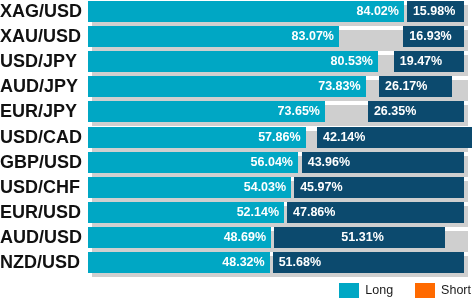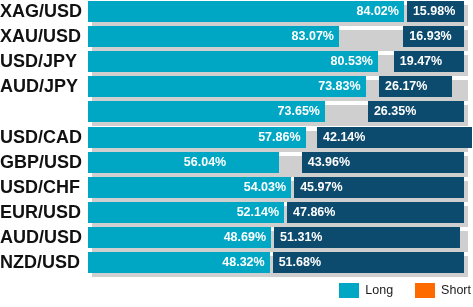--- a/index.html
+++ b/index.html
@@ -171,39 +171,40 @@
       </div>
       <div class="bar-row" style="top: 76.3px;">
         <div class="row-label">AUD/JPY</div>
         <div class="track-shadow"></div>
         <div class="bars-wrap">
           <div class="seg seg-long" style="width: 277.601px;"><span class="seg-value">73.83%</span></div>
           <div class="seg seg-short" style="left: 267px; width: 73px; margin-left: 24px;"><span class="seg-value">26.17%</span></div>
         </div>
       </div>
       <div class="bar-row" style="top: 101.4px;">
+        <div class="row-label">EUR/JPY</div>
         <div class="track-shadow"></div>
         <div class="bars-wrap">
           <div class="seg seg-long" style="width: 237px;"><span class="seg-value">73.65%</span></div>
           <div class="seg seg-short" style="left: 279.924px; width: 96.076px;"><span class="seg-value">26.35%</span></div>
         </div>
       </div>
       <div class="bar-row" style="top: 126.5px;">
         <div class="row-label">USD/CAD</div>
         <div class="track-shadow"></div>
         <div class="bars-wrap">
           <div class="seg seg-long" style="width: 217.554px;"><span class="seg-value">57.86%</span></div>
           <div class="seg seg-short" style="left: 229px; width: 155.446px;"><span class="seg-value">42.14%</span></div>
         </div>
       </div>
       <div class="bar-row" style="top: 151.6px;">
         <div class="row-label">GBP/USD</div>
         <div class="track-shadow"></div>
         <div class="bars-wrap">
-          <div class="seg seg-long" style="width: 191px; text-align: center;"><span class="seg-value">56.04%</span></div>
+          <div class="seg seg-long" style="width: 210px;"><span class="seg-value">56.04%</span></div>
           <div class="seg seg-short" style="left: 213.71px; width: 162.29px;"><span class="seg-value">43.96%</span></div>
         </div>
       </div>
       <div class="bar-row" style="top: 176.7px;">
         <div class="row-label">USD/CHF</div>
         <div class="track-shadow"></div>
         <div class="bars-wrap">
           <div class="seg seg-long" style="width: 203.153px;"><span class="seg-value">54.03%</span></div>
           <div class="seg seg-short" style="left: 206.153px; width: 169.847px;"><span class="seg-value">45.97%</span></div>
         </div>
@@ -214,21 +215,21 @@
         <div class="bars-wrap">
           <div class="seg seg-long" style="width: 196.046px;"><span class="seg-value">52.14%</span></div>
           <div class="seg seg-short" style="left: 199.046px; width: 176.954px;"><span class="seg-value">47.86%</span></div>
         </div>
       </div>
       <div class="bar-row" style="top: 226.9px;">
         <div class="row-label">AUD/USD</div>
         <div class="track-shadow"></div>
         <div class="bars-wrap">
           <div class="seg seg-long" style="width: 183.074px;"><span class="seg-value">48.69%</span></div>
-          <div class="seg seg-short" style="left: 186.074px; width: 186px;"><span class="seg-value">51.31%</span></div>
+          <div class="seg seg-short" style="left: 186.074px; width: 171px; text-align: center;"><span class="seg-value">51.31%</span></div>
         </div>
       </div>
       <div class="bar-row" style="top: 252px;">
         <div class="row-label">NZD/USD</div>
         <div class="track-shadow"></div>
         <div class="bars-wrap">
           <div class="seg seg-long" style="width: 181.683px;"><span class="seg-value">48.32%</span></div>
           <div class="seg seg-short" style="left: 184.683px; width: 191.317px;"><span class="seg-value">51.68%</span></div>
         </div>
       </div>

